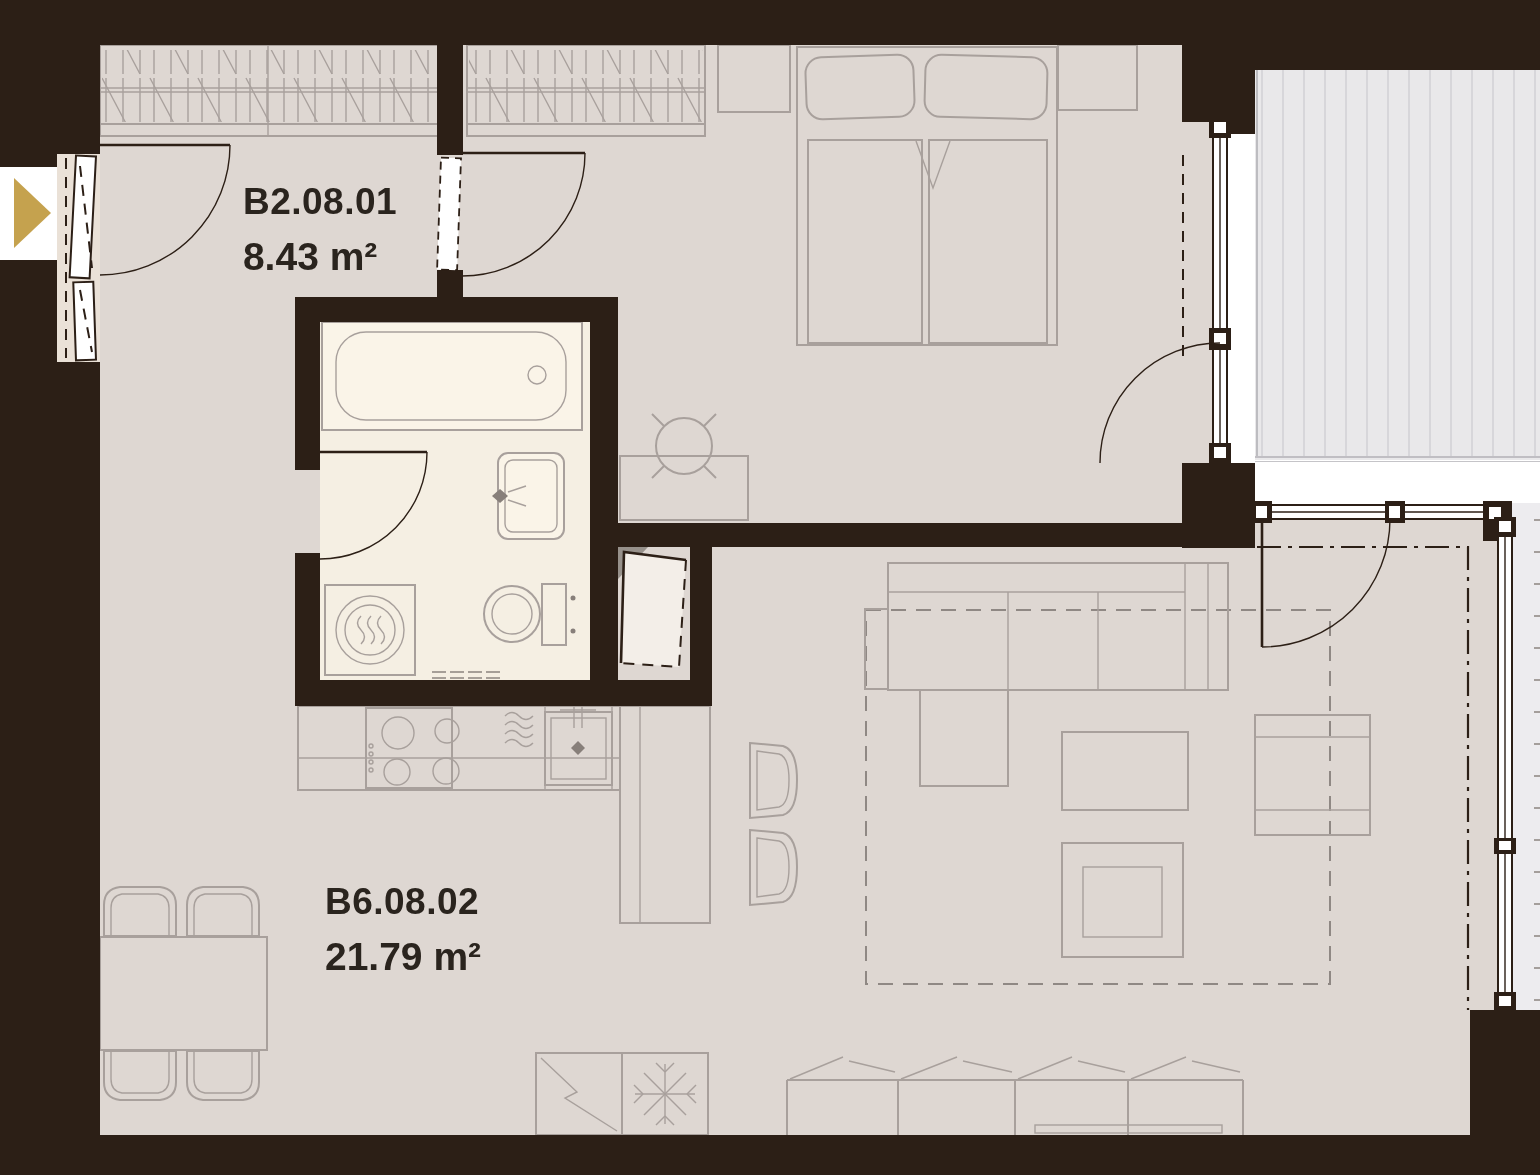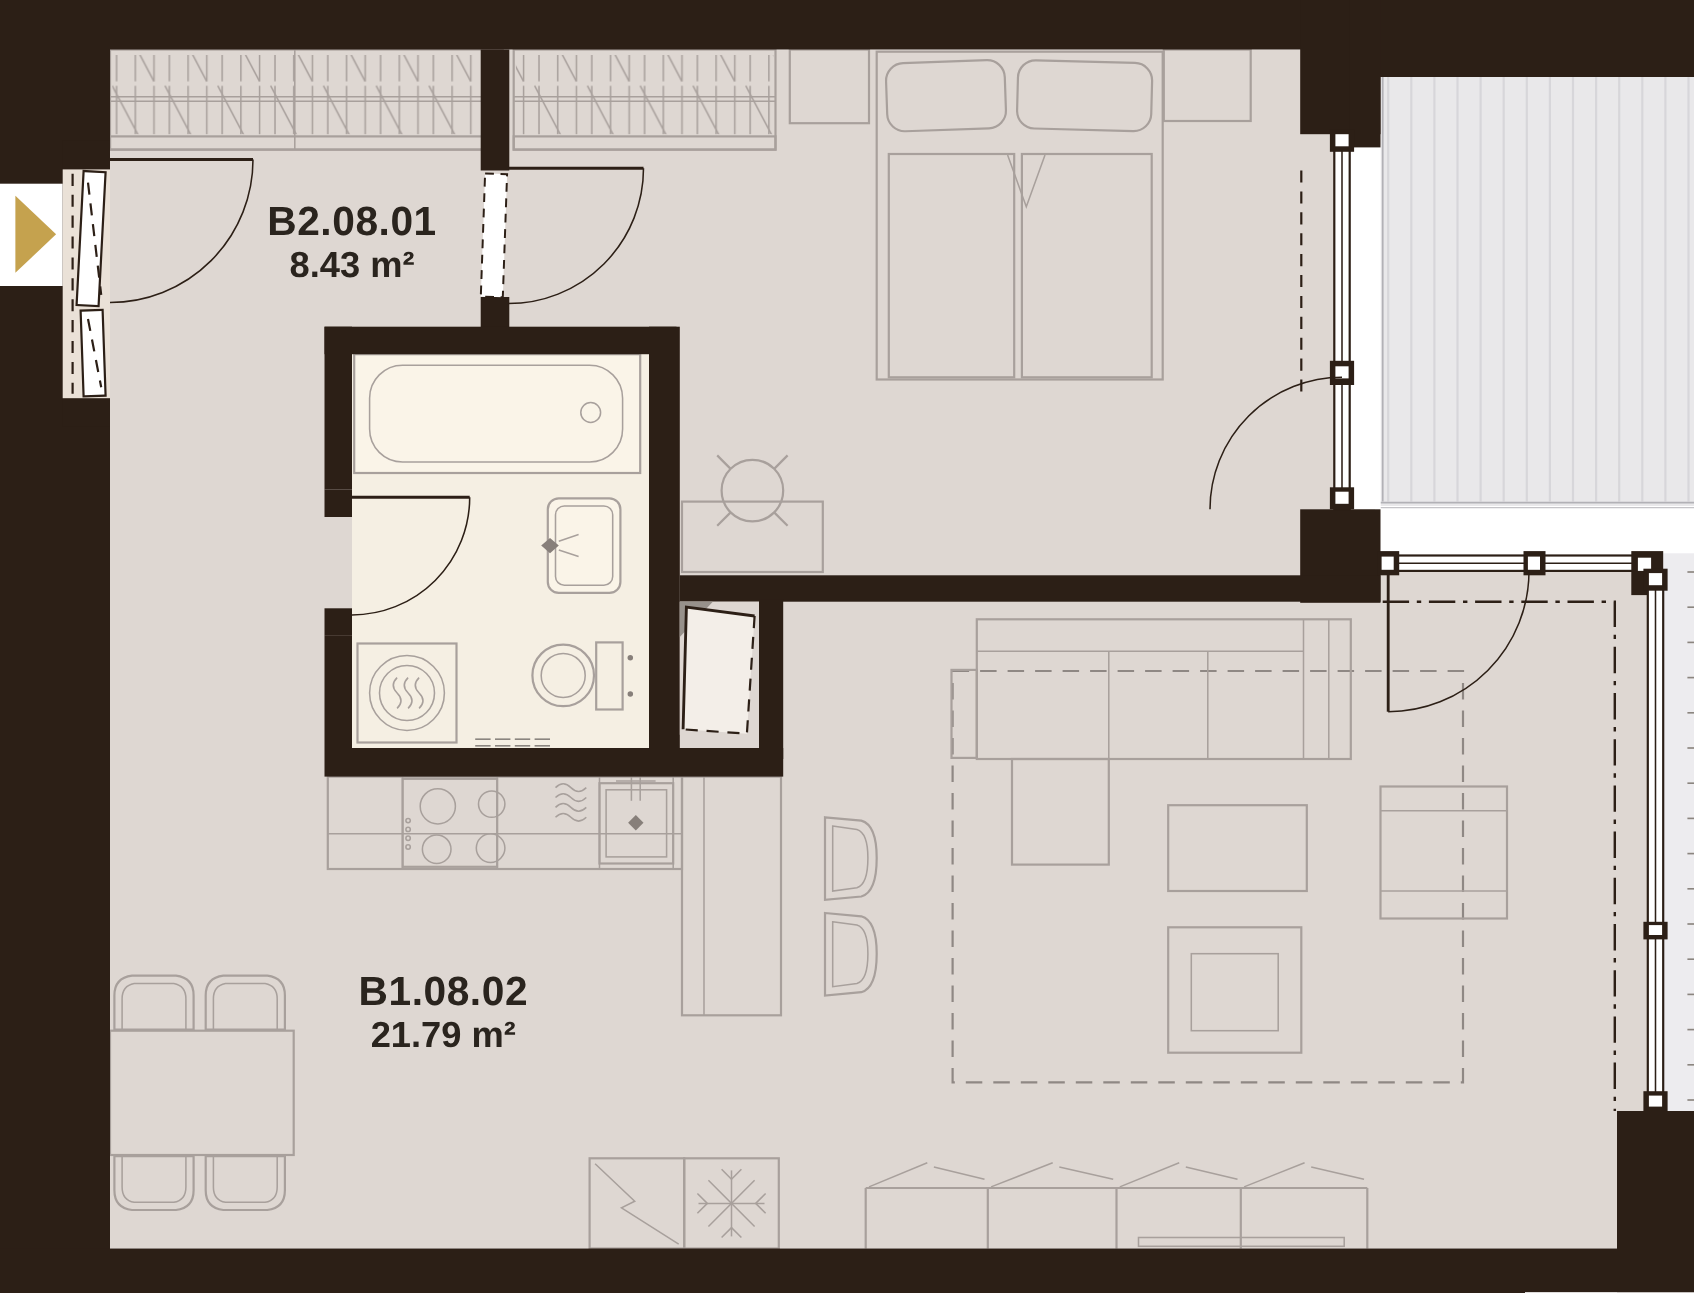--- a/index.html
+++ b/index.html
@@ -25,24 +25,24 @@
   .dashdot{stroke:var(--wall);stroke-width:2.2;fill:none;stroke-dasharray:24 7 4 7}
   .rug{stroke:var(--rug-line);stroke-width:2;fill:none;stroke-dasharray:15 10}
   .deckline{stroke:var(--deck-stripe);stroke-width:2}
   .deckedge{stroke:var(--deck-edge);stroke-width:1.6;fill:none}
   .winband{fill:var(--white);stroke:var(--wall);stroke-width:2}
   .wincap{fill:var(--wall)}
   .wincapin{fill:var(--white)}
   .arrowfill{fill:var(--arrow)}
   .tri{fill:#97918B}
   .tick{stroke:#8B857F;stroke-width:1.5}
-  .room-label{position:absolute;transform:translateX(-50%);text-align:center;
+  .room-label{position:absolute;transform:translateX(-50%);
       color:var(--label);font-weight:700;line-height:1.03;letter-spacing:.5px;white-space:nowrap}
   .room-label .rid{font-size:37px}
-  .room-label .rarea{font-size:33px;margin-top:3px;letter-spacing:0}
+  .room-label .rarea{font-size:39px;margin-top:16px;letter-spacing:0}
 </style>
 </head>
 <body>
 
 <div id="canvas">
 <svg width="1540" height="1175" viewBox="0 0 1540 1175">
   <defs>
     <pattern id="hatch" patternUnits="userSpaceOnUse" width="48" height="76">
       <line x1="10" y1="2" x2="10" y2="74" class="flthin"></line>
       <line x1="27" y1="2" x2="27" y2="74" class="flthin"></line>
@@ -401,16 +401,16 @@
   </g>
 
   <path d="M1257 547 H1468 V1010" class="dashdot"></path>
 </svg>
 
   <div class="room-label" style="left:320px;top:183px">
     <div class="rid">B2.08.01</div>
     <div class="rarea">8.43 m²</div>
   </div>
   <div class="room-label" style="left:403px;top:883px">
-    <div class="rid">B1.08.02</div>
+    <div class="rid">B6.08.02</div>
     <div class="rarea">21.79 m²</div>
   </div>
 </div>
 
 </body></html>

